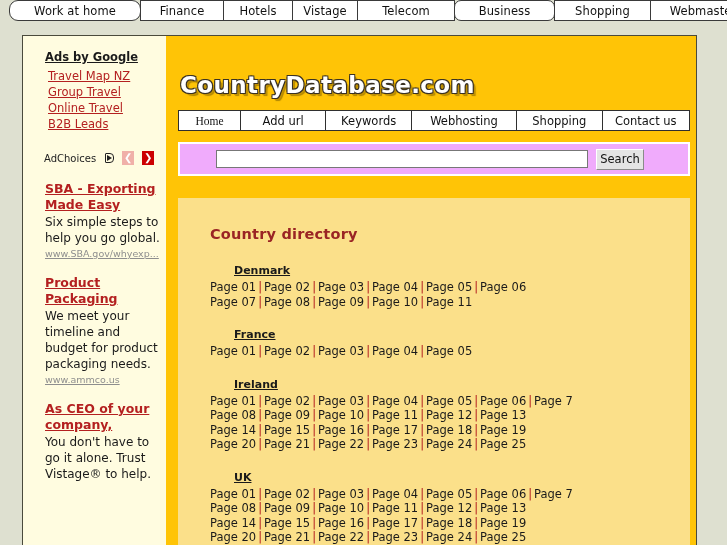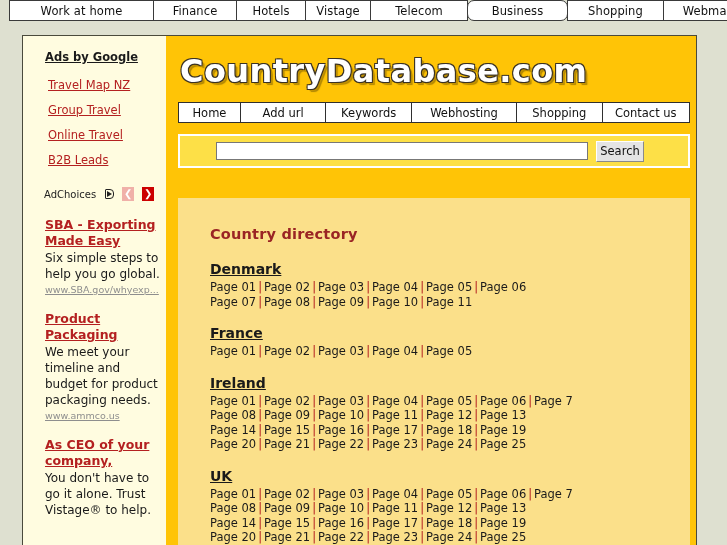--- a/index.html
+++ b/index.html
@@ -58,21 +58,21 @@
     color: #1a1a1a;
     text-decoration: underline;
     margin: 3px 0 4px 5px;
     display: inline-block;
   }
   .ad-link-sm {
     display: block;
     font-size: 11.5px;
     color: #b42020;
     text-decoration: underline;
-    margin: 10px 0 1px 8px;
+    margin: 1px 0 1px 8px;
     line-height: 15px;
   }
   #adchoices-row {
     display: flex; align-items: center;
     margin: 19px 0 0 4px;
     gap: 7px;
   }
   .adchoices-label {
     font-size: 10px;
     color: #222;
@@ -123,22 +123,22 @@
   }
 
   
   #goldcol {
     flex: 1 1 auto;
     position: relative;
     background: #ffc406;
   }
 
   #logo {
-    margin: 16px 0 0 14px;
-    font-size: 32px;
+    margin: 36px 0 0 14px;
+    font-size: 23px;
     font-weight: bold;
     letter-spacing: 0.4px;
     color: #ffffff;
     font-family: "DejaVu Sans", "Liberation Sans", sans-serif;
     text-shadow:
       -1px -1px 0 #3a3224, 1px -1px 0 #3a3224,
       -1px  1px 0 #3a3224, 1px  1px 0 #3a3224,
        2px  2px 0 #c49300,  3px 3px 1px rgba(80,60,0,.45);
   }
 
@@ -150,27 +150,27 @@
     height: 21px;
   }
   .navcell {
     background: #ffffff;
     border: 1px solid #2f2f2f;
     margin-left: -1px;
     display: flex; align-items: center; justify-content: center;
     font-size: 11.5px;
     color: #111;
   }
-  .navcell:first-child { margin-left: 0; }
+  .navcell:first-child { margin-left: 0; font-family: Liberation Serif, serif; }
 
   
   #searchbar {
     margin: 11px 0 0 12px;
     width: 512px; height: 34px;
-    background: #fde047;
+    background: #f0abfc;
     border: 2px solid #ffffff;
     display: flex; align-items: center;
   }
   #search-input {
     margin-left: 36px;
     width: 372px; height: 18px;
     background: #ffffff;
     border: 1px solid #777;
     font-size: 11px;
     padding: 0 3px;
@@ -202,41 +202,42 @@
   }
   #content-title {
     font-size: 14.5px;
     font-weight: bold;
     color: #9a2424;
     margin-bottom: 17px;
     letter-spacing: .2px;
   }
   .country-block { margin-bottom: 14px; }
   .country-name {
-    font-size: 14px;
+    font-size: 11px;
     font-weight: bold;
     color: #1a1a1a;
     text-decoration: underline;
     display: inline-block;
     margin-bottom: 3px;
+    margin-left: 24px;
   }
   .page-row {
     font-size: 11.5px;
     color: #1a1a1a;
     line-height: 14.5px;
     white-space: nowrap;
   }
   .page-link { color: #1a1a1a; text-decoration: none; }
   .sep { color: #b42020; padding: 0 2px; }
 </style>
 </head>
 <body>
 
 <div id="topbar">
-    <div class="topcell" style="width: 145px;">
+    <div class="topcell" style="width: 132px; border-radius: 9px;">
       <span>Work at home</span>
     </div>
     <div class="topcell" style="width: 84px;">
       <span>Finance</span>
     </div>
     <div class="topcell" style="width: 70px;">
       <span>Hotels</span>
     </div>
     <div class="topcell" style="width: 66px;">
       <span>Vistage</span>

